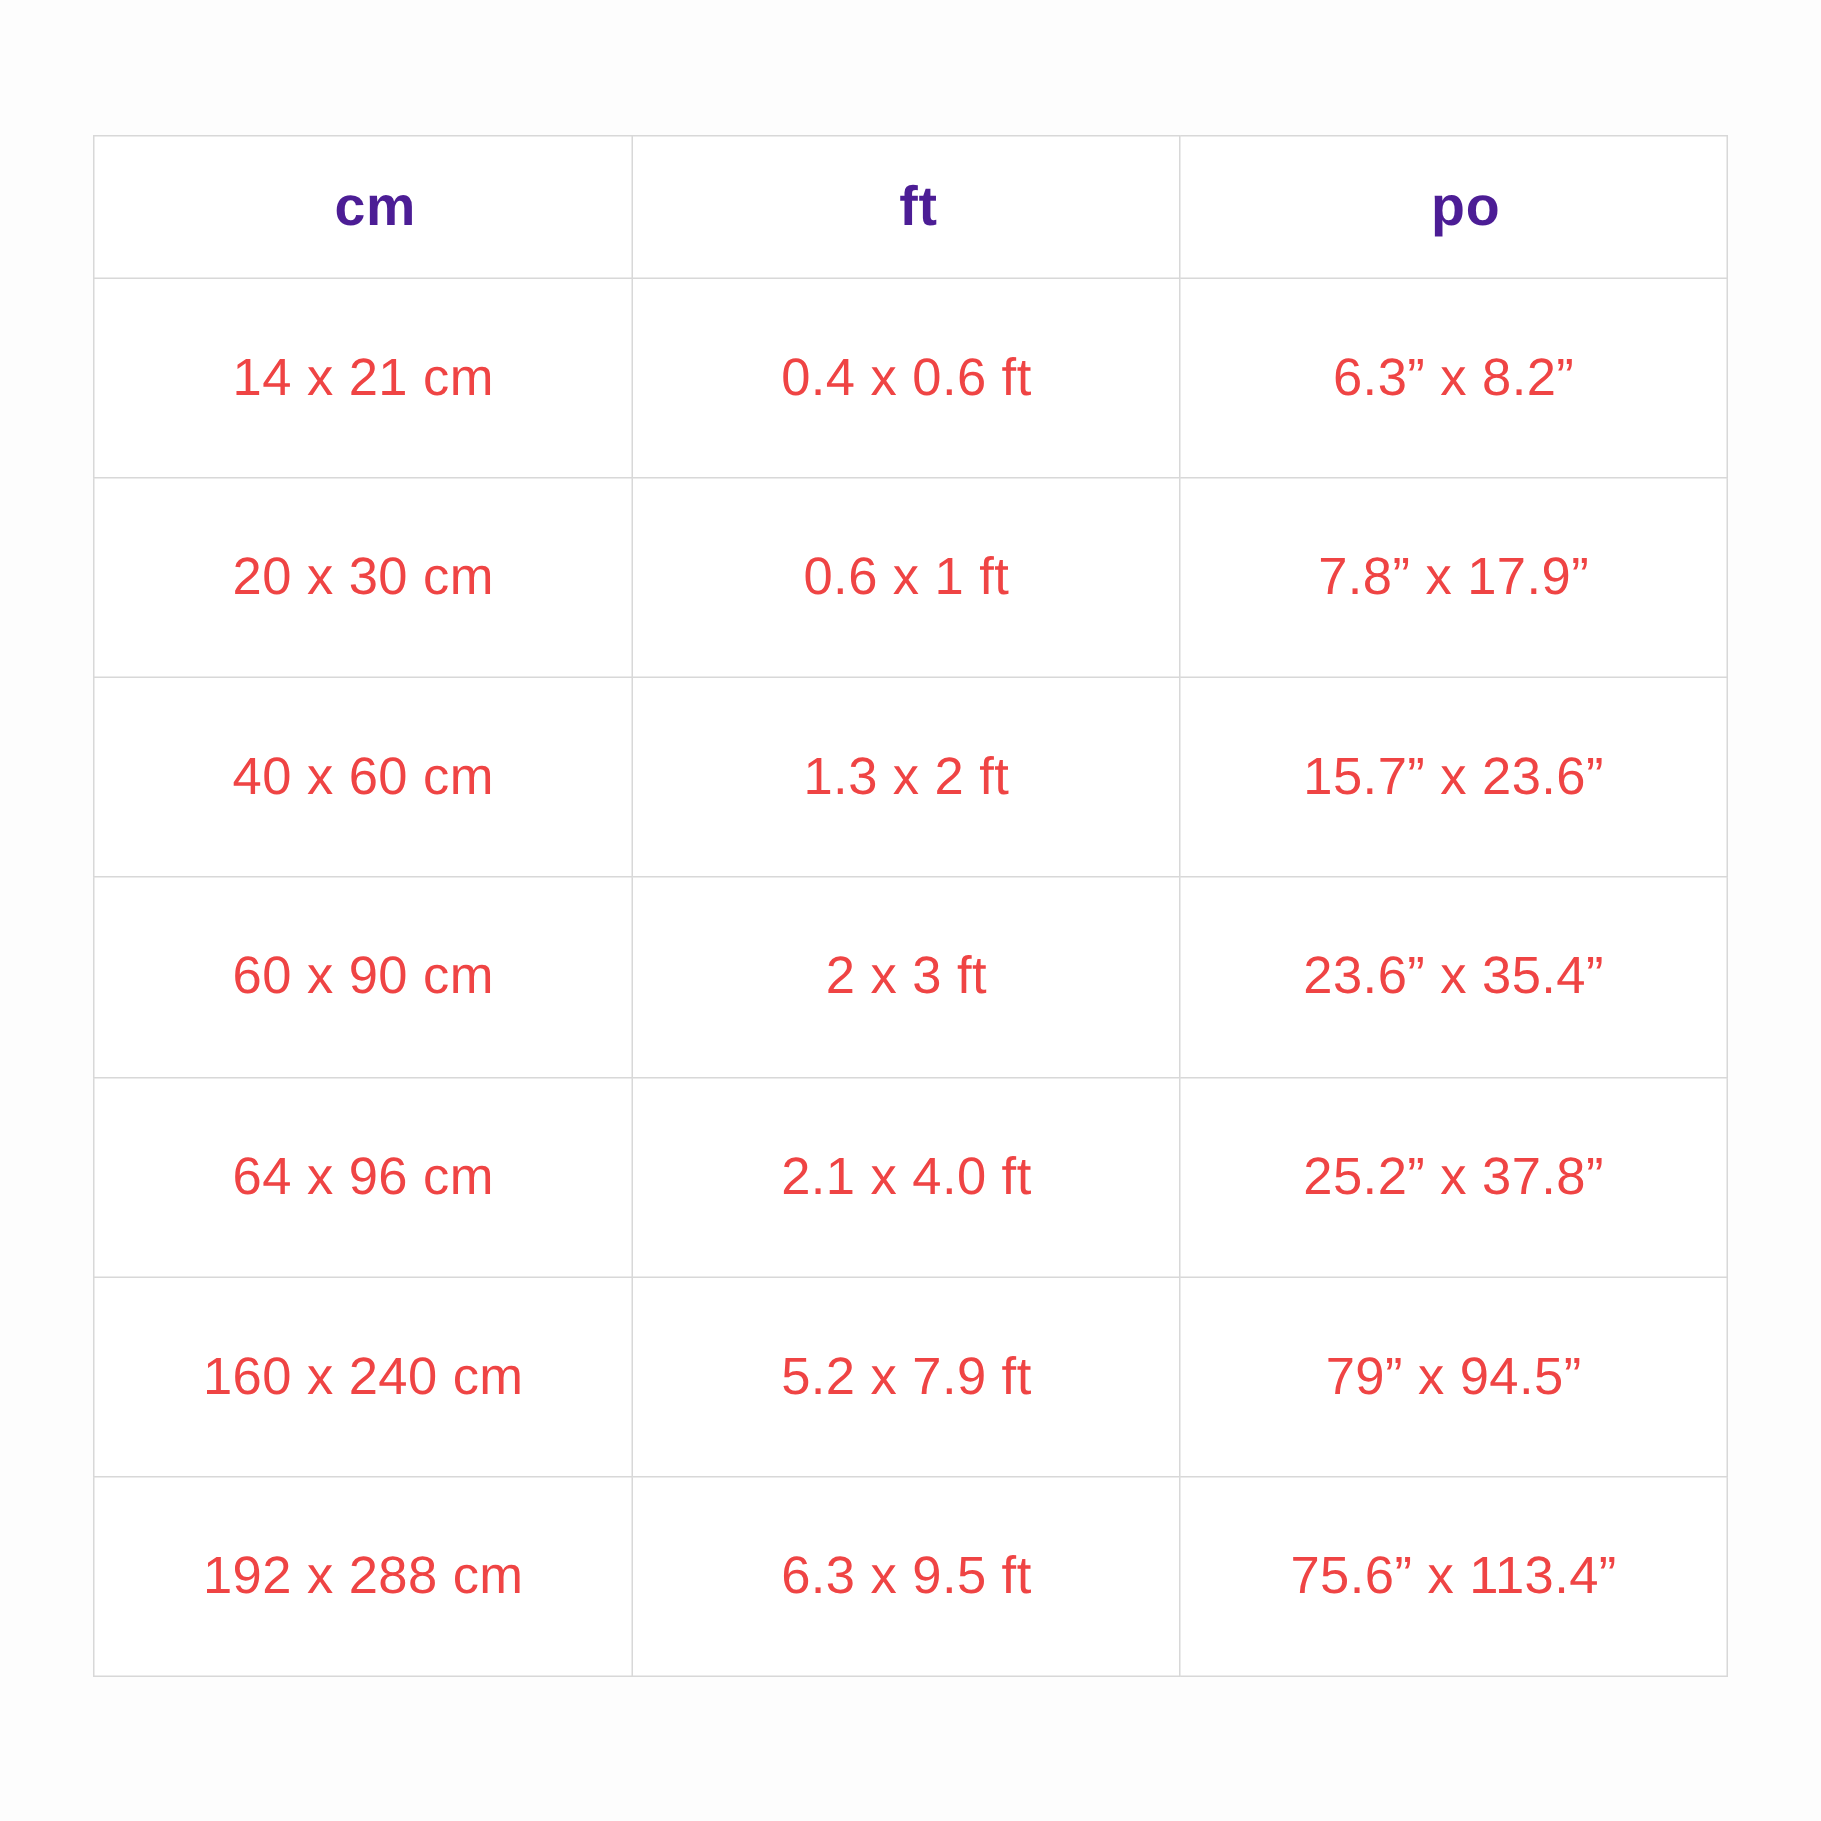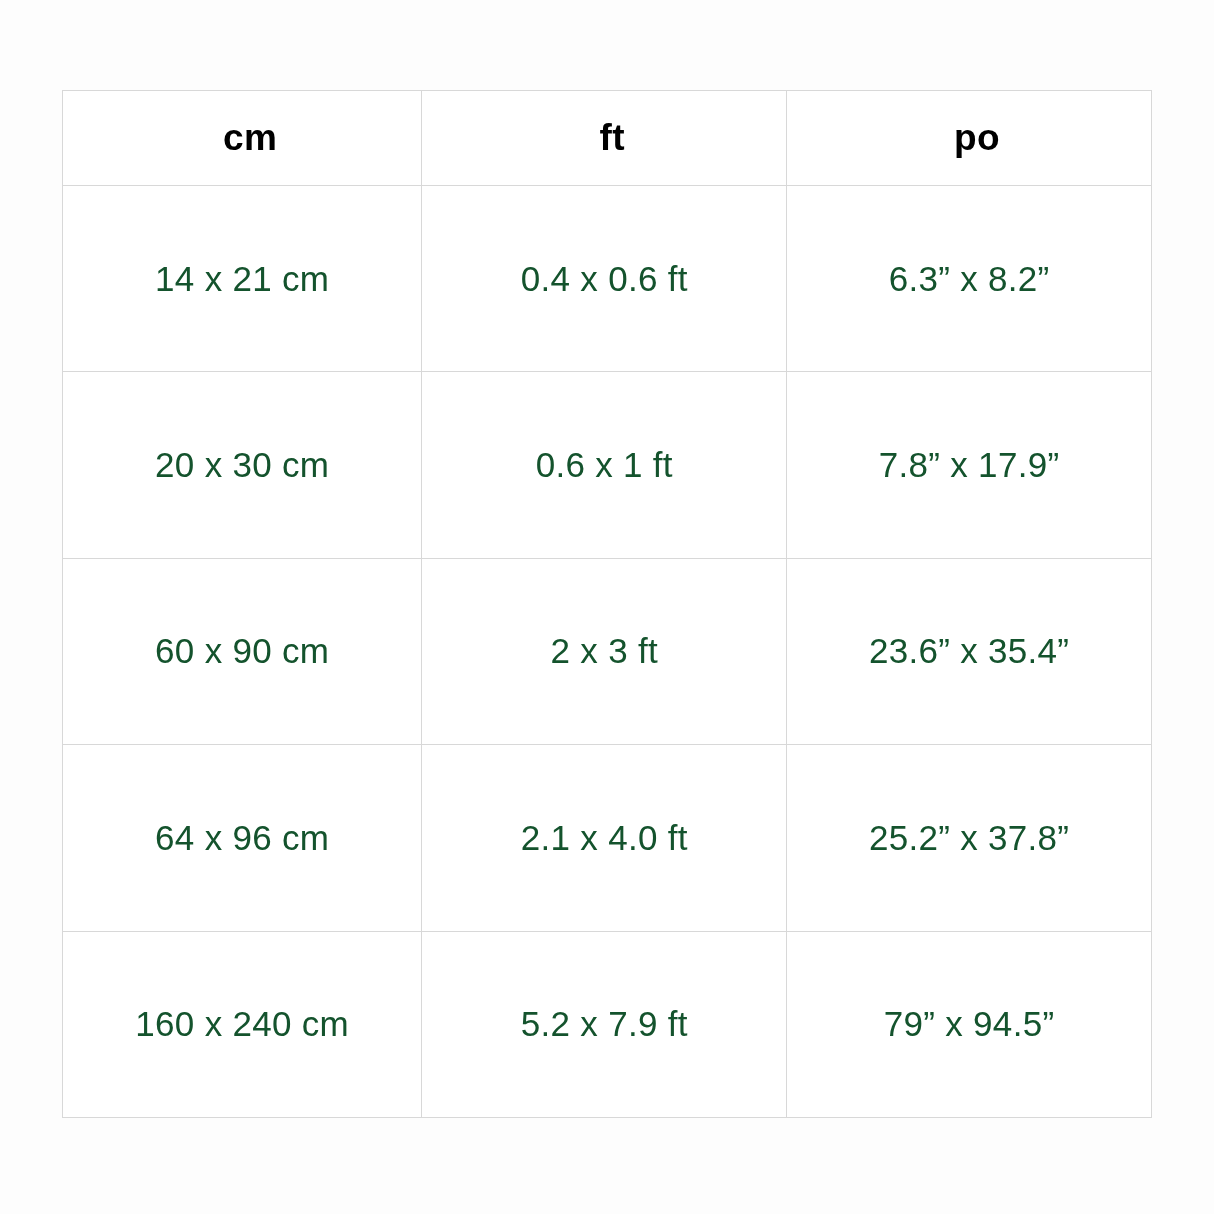--- a/index.html
+++ b/index.html
@@ -44,28 +44,28 @@
   }
   table.size-table col.c1 { width: 33%; }
   table.size-table col.c2 { width: 33.5%; }
   table.size-table col.c3 { width: 33.5%; }
 
   table.size-table thead th {
     height: 94px;
     font-size: 37px;
     font-weight: 700;
     letter-spacing: 0.5px;
-    color: #000000;
+    color: #4c1d95;
     padding-left: 16px;
   }
   table.size-table tbody td {
     height: 94px;
     font-size: 35px;
     font-weight: 400;
-    color: #14532d;
+    color: #ef4444;
     letter-spacing: 0.3px;
   }
 </style>
 </head>
 <body>
 
 <div class="page">
   <div class="table-wrap">
     <table class="size-table">
       <colgroup>
@@ -85,30 +85,40 @@
           <td>14 x 21 cm</td>
           <td>0.4 x 0.6 ft</td>
           <td>6.3” x 8.2”</td>
         </tr>
         <tr>
           <td>20 x 30 cm</td>
           <td>0.6 x 1 ft</td>
           <td>7.8” x 17.9”</td>
         </tr>
         <tr>
+          <td>40 x 60 cm</td>
+          <td>1.3 x 2 ft</td>
+          <td>15.7” x 23.6”</td>
+        </tr>
+        <tr>
           <td>60 x 90 cm</td>
           <td>2 x 3 ft</td>
           <td>23.6” x 35.4”</td>
         </tr>
         <tr>
           <td>64 x 96 cm</td>
           <td>2.1 x 4.0 ft</td>
           <td>25.2” x 37.8”</td>
         </tr>
         <tr>
           <td>160 x 240 cm</td>
           <td>5.2 x 7.9 ft</td>
           <td>79” x 94.5”</td>
         </tr>
+        <tr>
+          <td>192 x 288 cm</td>
+          <td>6.3 x 9.5 ft</td>
+          <td>75.6” x 113.4”</td>
+        </tr>
       </tbody>
     </table>
   </div>
 </div>
 
 </body></html>

